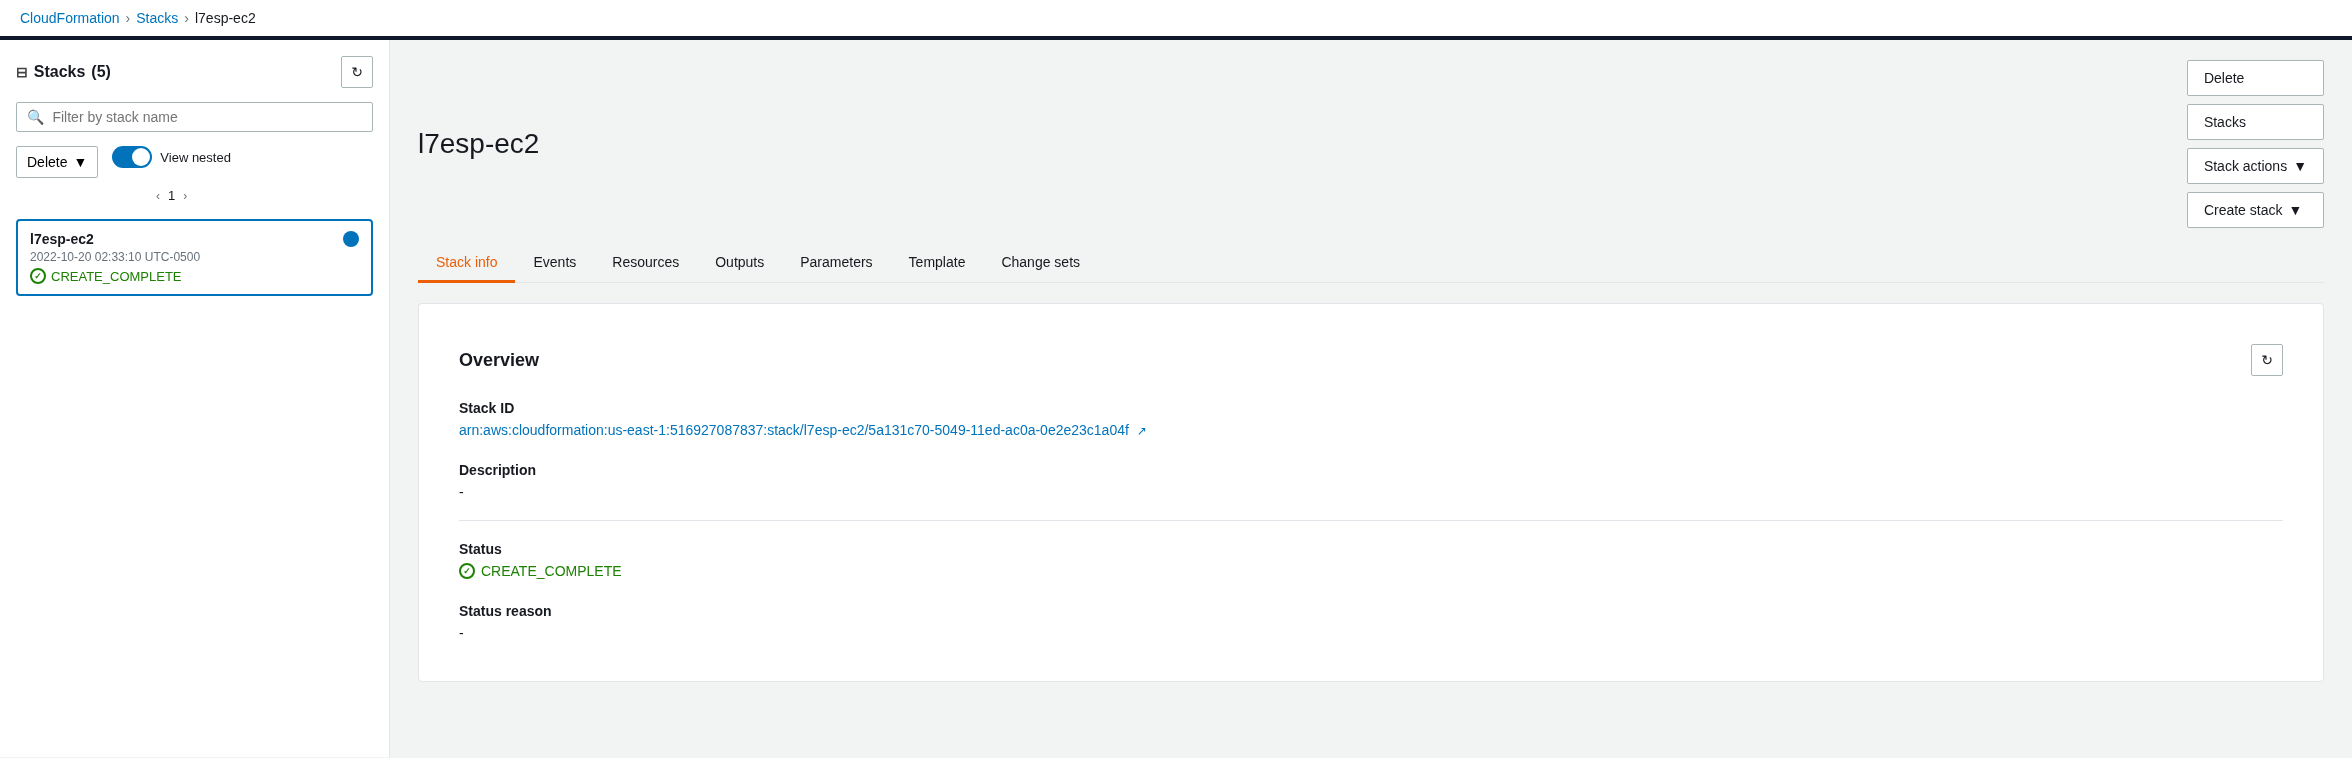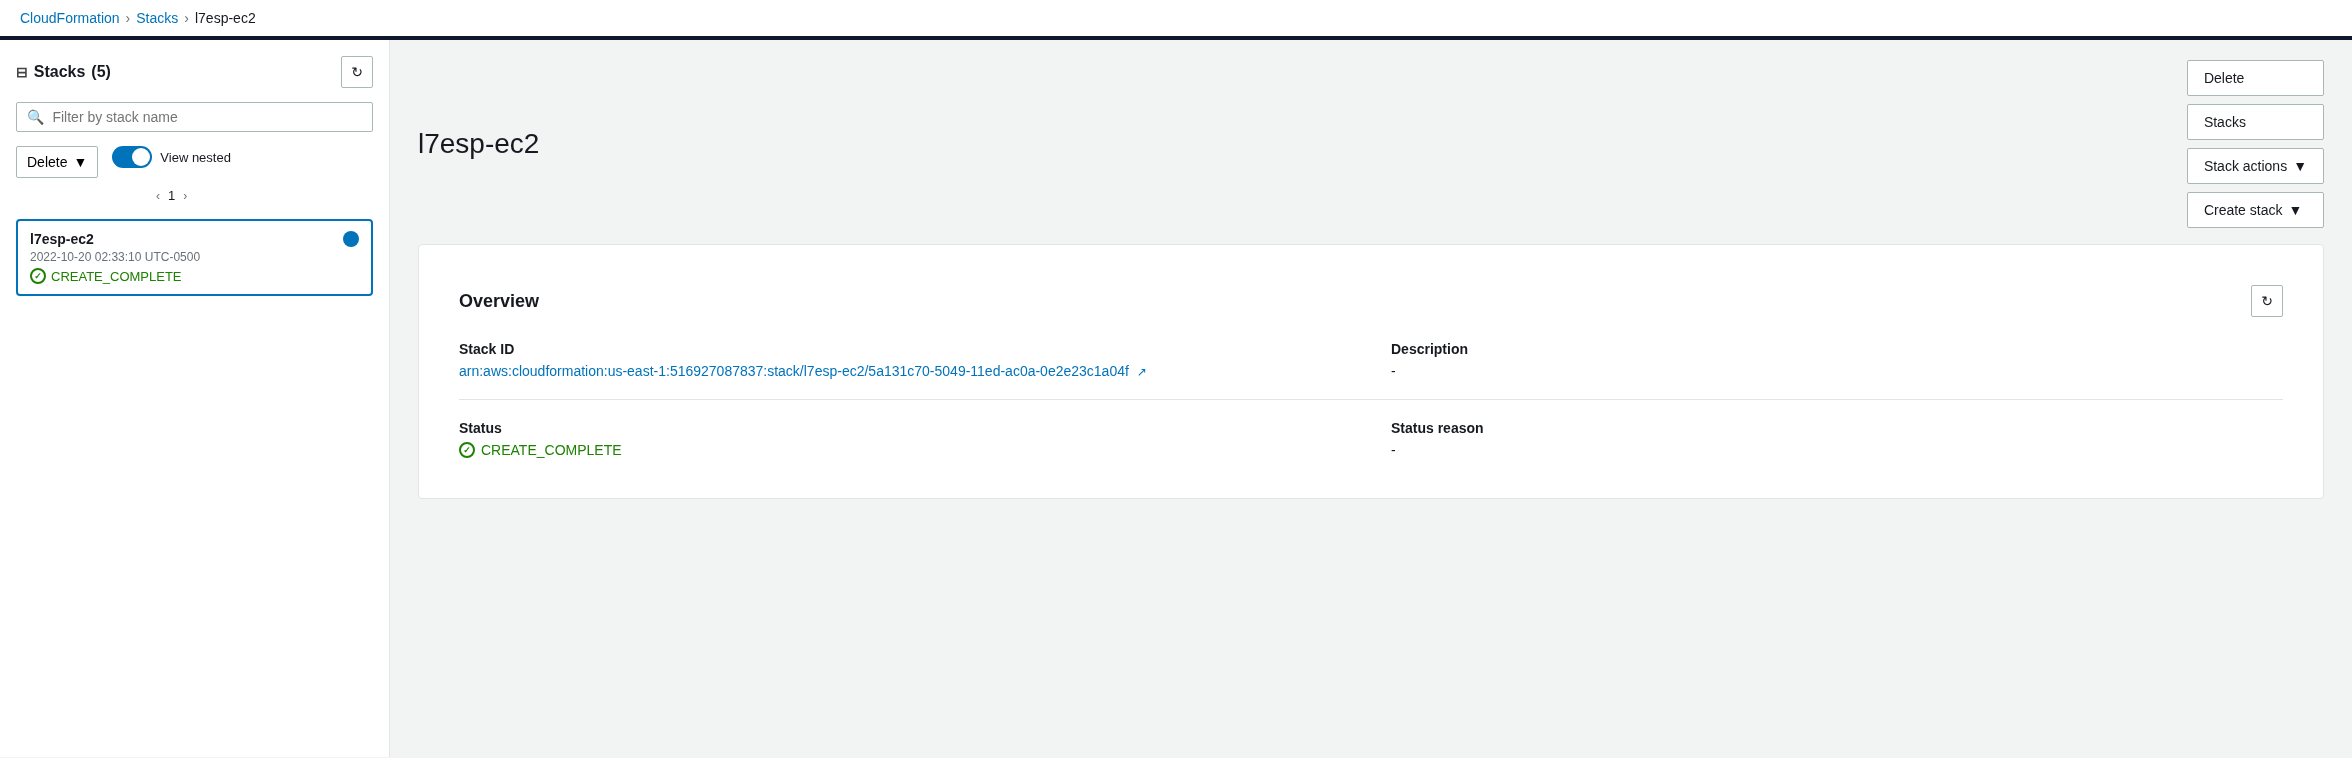--- a/index.html
+++ b/index.html
@@ -284,21 +284,21 @@
       align-items: center;
       justify-content: space-between;
       margin-bottom: 24px;
     }
     .panel-title {
       font-size: 18px;
       font-weight: 700;
     }
     .grid-2col {
       display: grid;
-      grid-template-columns: 1fr 1fr;
+      grid-template-columns: 1fr;
       gap: 24px 40px;
     }
     .field-label {
       font-size: 14px;
       color: #16191f;
       font-weight: 600;
       margin-bottom: 6px;
     }
     .field-value {
       font-size: 14px;
@@ -399,20 +399,29 @@
           <span>Stack actions</span>
           <span>▼</span>
         </button>
         <button class="btn btn-dropdown">
           <span>Create stack</span>
           <span>▼</span>
         </button>
       </div>
     </div>
 
+    <div class="tabs">
+      <div class="tab active">Stack info</div>
+      <div class="tab">Events</div>
+      <div class="tab">Resources</div>
+      <div class="tab">Outputs</div>
+      <div class="tab">Parameters</div>
+      <div class="tab">Template</div>
+      <div class="tab">Change sets</div>
+    </div>
 
     <div class="panel">
       <div class="panel-header">
         <h2 class="panel-title">Overview</h2>
         <button class="refresh-btn">↻</button>
       </div>
 
       <div class="grid-2col">
         <div>
           <div class="field-label">Stack ID</div>

